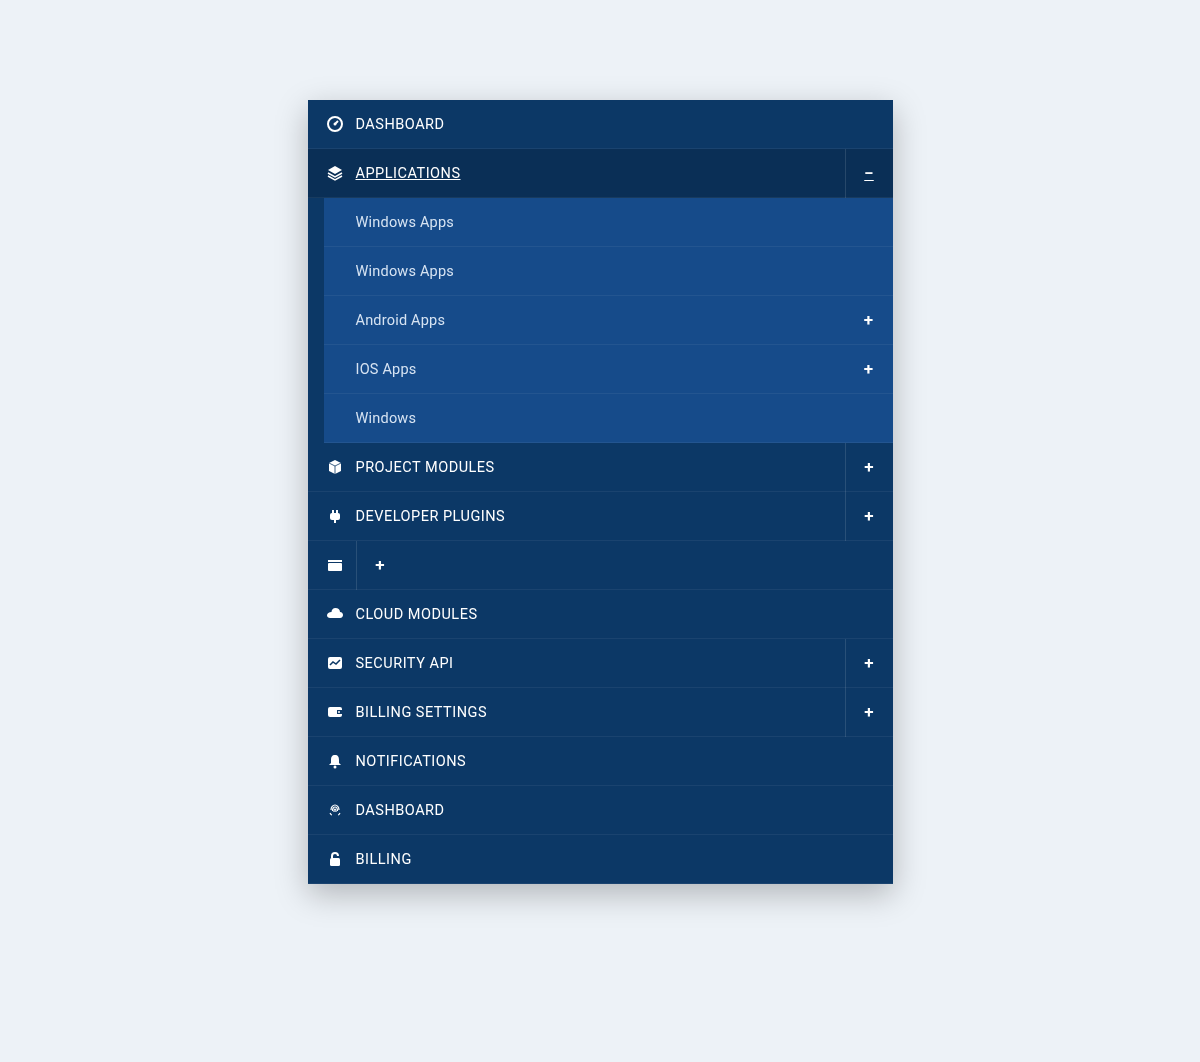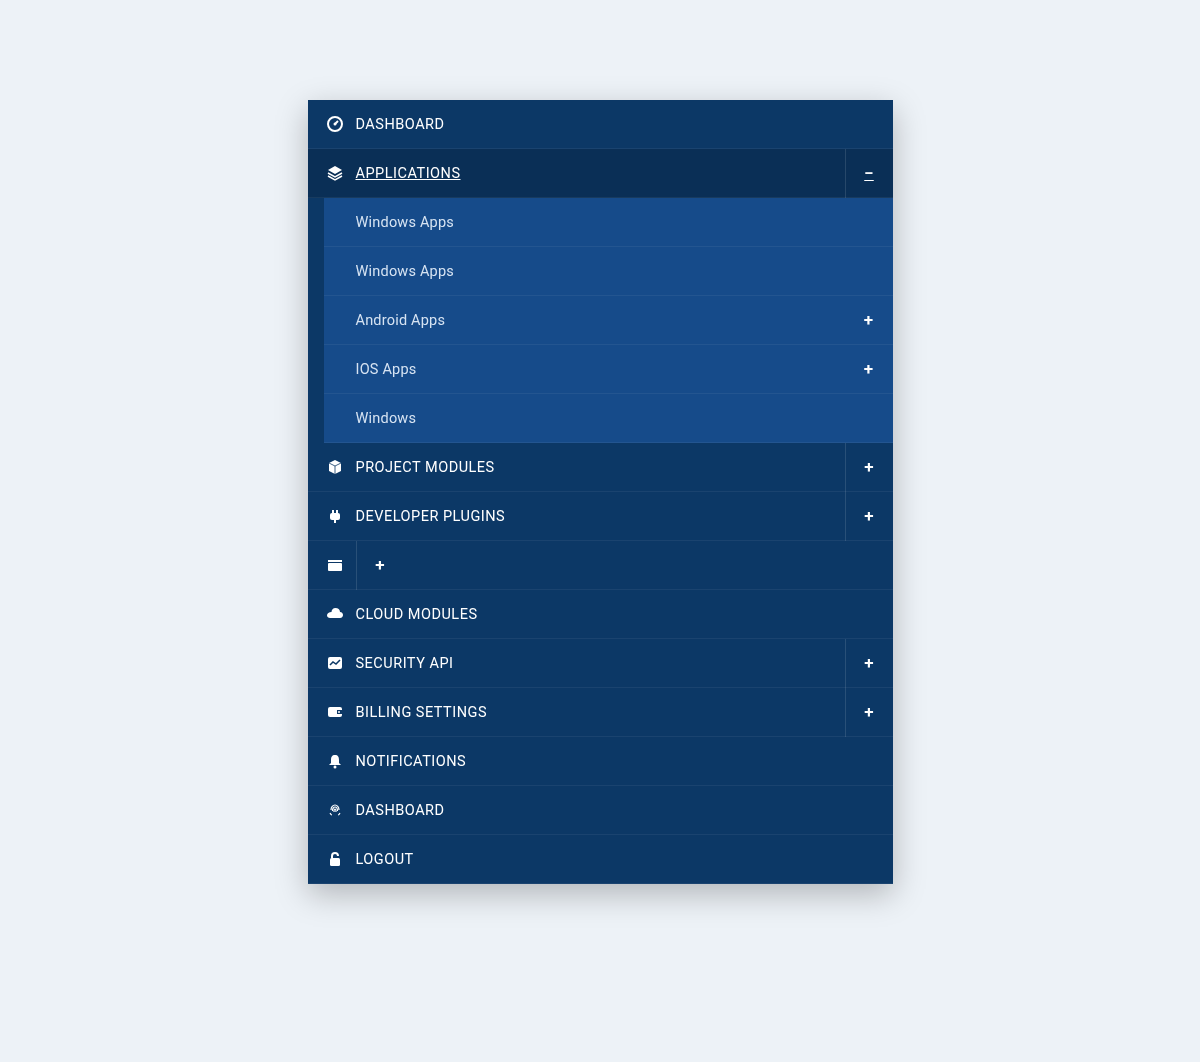--- a/index.html
+++ b/index.html
@@ -226,16 +226,16 @@
   </div>
 
 
   <div class="menu-item">
     <span class="icon">
       <svg width="16" height="16" viewBox="0 0 16 16" fill="#fff">
           <rect x="3" y="7" width="10" height="8" rx="1.5"></rect>
           <path d="M5 7 L5 5 C5 3 6 2 8 2 C10 2 11 3 11 5" fill="none" stroke="#fff" stroke-width="2"></path>
         </svg>
     </span>
-    <span class="label">LOGOUT</span>
+    <span class="label">BILLING</span>
   </div>
 
 </div>
 
 </body></html>

